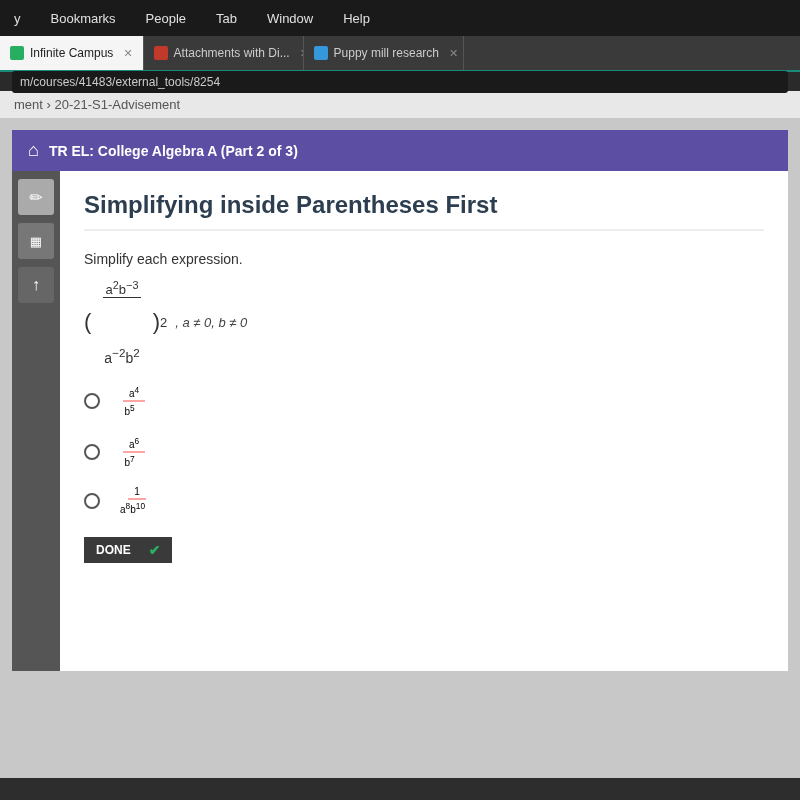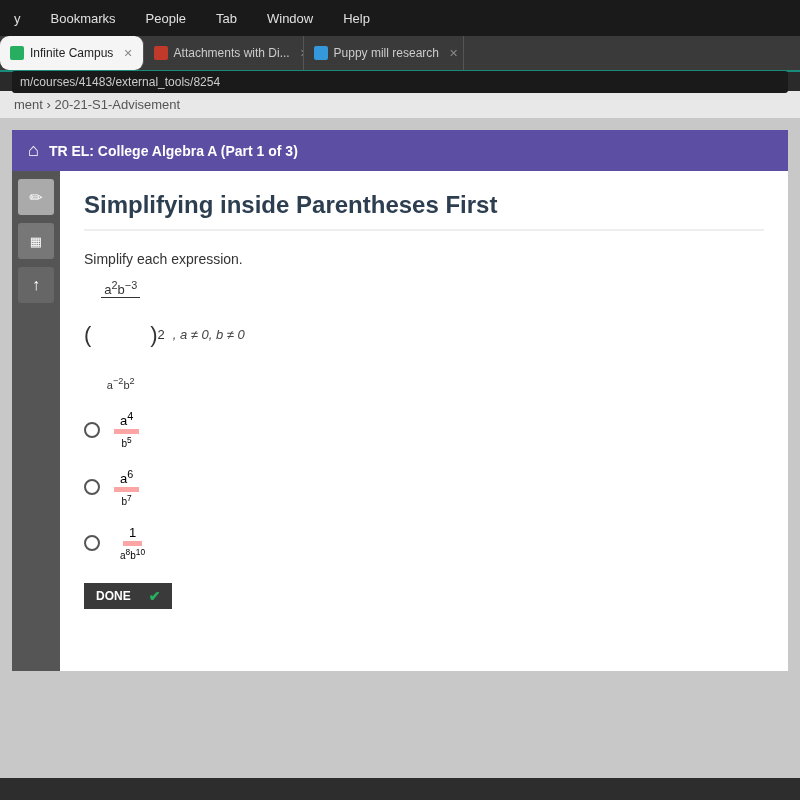--- a/index.html
+++ b/index.html
@@ -46,21 +46,20 @@
       max-width: 160px;
       white-space: nowrap;
       overflow: hidden;
       text-overflow: ellipsis;
       gap: 6px;
       background: #3a3a3a;
     }
     .tab.active {
       background: #f5f5f5;
       color: #222;
-      border-radius: 9px;
     }
     .tab-close {
       margin-left: 4px;
       color: #888;
       font-size: 11px;
       cursor: pointer;
     }
     .tab-favicon {
       width: 14px;
       height: 14px;
@@ -195,23 +194,22 @@
       gap: 48px;
     }
     .fraction-num {
       border-bottom: 1px solid #333;
       padding: 0 3px;
       font-size: 13px;
       text-align: center;
     }
     .fraction-den {
       padding: 0 3px;
-      font-size: 11px;
+      font-size: 14px;
       text-align: center;
-      margin-top: 30px;
     }
 
     .paren-wrapper {
       display: inline-flex;
       align-items: center;
       font-size: 22px;
       color: #333;
     }
 
     
@@ -233,23 +231,24 @@
       border-radius: 50%;
       flex-shrink: 0;
       cursor: pointer;
     }
     .answer-fraction {
       display: inline-flex;
       flex-direction: column;
       align-items: center;
     }
     .ans-num {
-      border-bottom: 5px solid #fca5a5;
+      border-bottom: 2px solid #fca5a5;
       padding: 1px 6px;
-      font-size: 13px;
+      font-size: 10px;
+      margin-left: 9px;
     }
     .ans-den {
       padding: 1px 6px;
       font-size: 10px;
     }
 
     
     .done-btn {
       background: #3a3a3a;
       color: #fff;
@@ -308,21 +307,21 @@
 </div>
 
 <div class="breadcrumb-bar">
   <span>ment › 20-21-S1-Advisement</span>
 </div>
 
 <div class="main-content">
 
   <div class="course-header">
     <span class="course-header-icon">⌂</span>
-    <span class="course-title">TR EL: College Algebra A (Part 1 of 3)</span>
+    <span class="course-title">TR EL: College Algebra A (Part 2 of 3)</span>
   </div>
 
   <div class="content-box">
 
     <div class="left-sidebar">
       <div class="sidebar-btn pencil">
         <span>✏</span>
       </div>
       <div class="sidebar-btn calc">
         <span style="font-size:13px;">▦</span>

